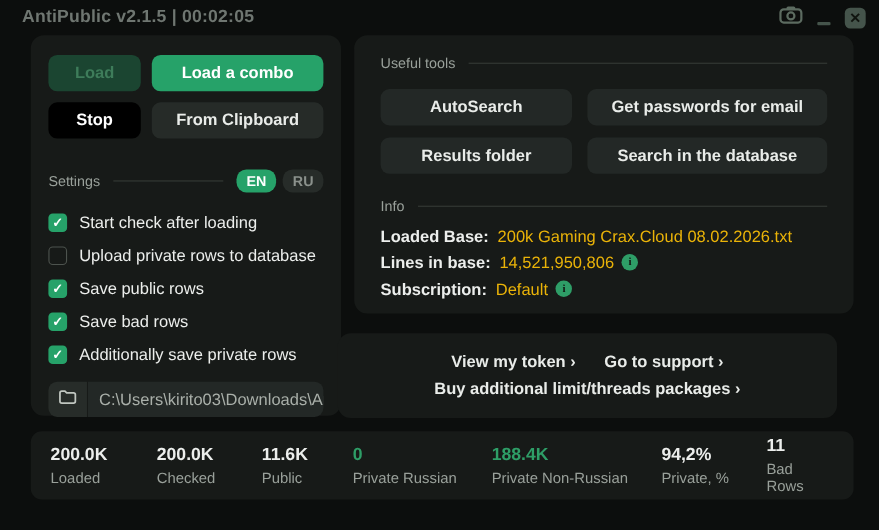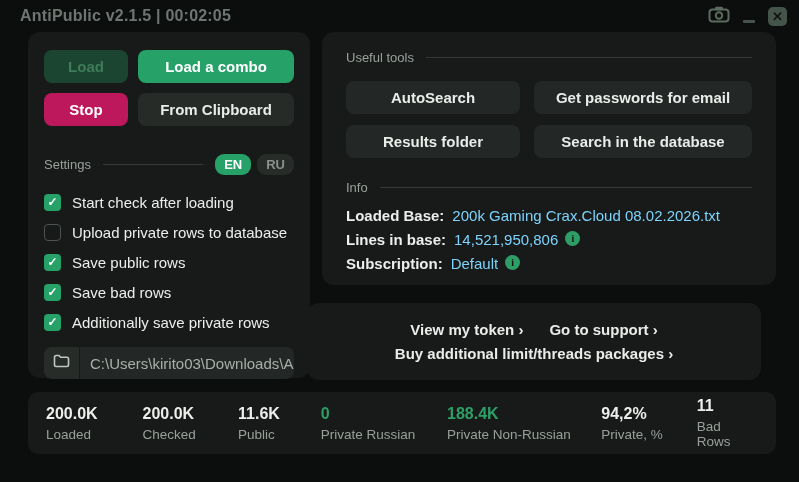--- a/index.html
+++ b/index.html
@@ -36,21 +36,21 @@
                  display:flex; align-items:center; padding:0 18px; }
   
   .btn-grid { display:grid; grid-template-columns:84px 1fr; gap:10px; }
   .btn {
     height:33px; border-radius:8px; border:none;
     display:flex; align-items:center; justify-content:center;
     font-family:inherit; font-size:15px; font-weight:600; cursor:pointer;
   }
   .btn-start { background:#1b4531; color:#3e7c5a; }
   .btn-load  { background:#26a269; color:#fff; }
-  .btn-stop  { background:#be185d; color:#fff;text-align:center; }
+  .btn-stop  { background:#000000; color:#fff;text-align:center; }
   .btn-dark  { background:#262b28; color:#e9ece9; }
   
   .sec-head { display:flex; align-items:center; margin-top:28px; }
   .sec-label { font-size:13px; color:#99a09a; white-space:nowrap; }
   .hline { flex:1; height:1px; background:#353a36; margin:0 0 0 12px; }
   .hline.mid { margin-right:12px; }
   
   .lang-pill {
     font-size:13px; font-weight:700; padding:4px 9px; border-radius:9px;
     line-height:1; cursor:pointer;
@@ -80,21 +80,21 @@
     display:flex; align-items:center; padding:0 10px;
     font-size:15px; color:#a9afa9; white-space:nowrap; overflow:hidden;
   }
   
   .tools-grid { display:grid; grid-template-columns:174px 1fr; gap:11px 14px; margin-top:16px; }
   .tool-btn { background:#232826; }
   
   .info-rows { margin-top:12px; }
   .info-row { display:flex; align-items:flex-start; height:24px; font-size:15px; }
   .info-label { font-weight:700; color:#eceeec; margin-right:8px; white-space:nowrap; }
-  .info-value { color:#7dd3fc; white-space:nowrap; }
+  .info-value { color:#eab308; white-space:nowrap; }
   .info-icon {
     width:15px; height:15px; border-radius:50%; background:#2e9e67;
     color:#121613; font-size:10px; font-weight:700;
     display:inline-flex; align-items:center; justify-content:center;
     margin-left:7px; cursor:pointer; font-family:"Liberation Serif", serif;
   }
   
   .links-row { display:flex; gap:26px; }
   .link { font-size:15px; font-weight:600; color:#e9ece9; cursor:pointer; white-space:nowrap; }
   

